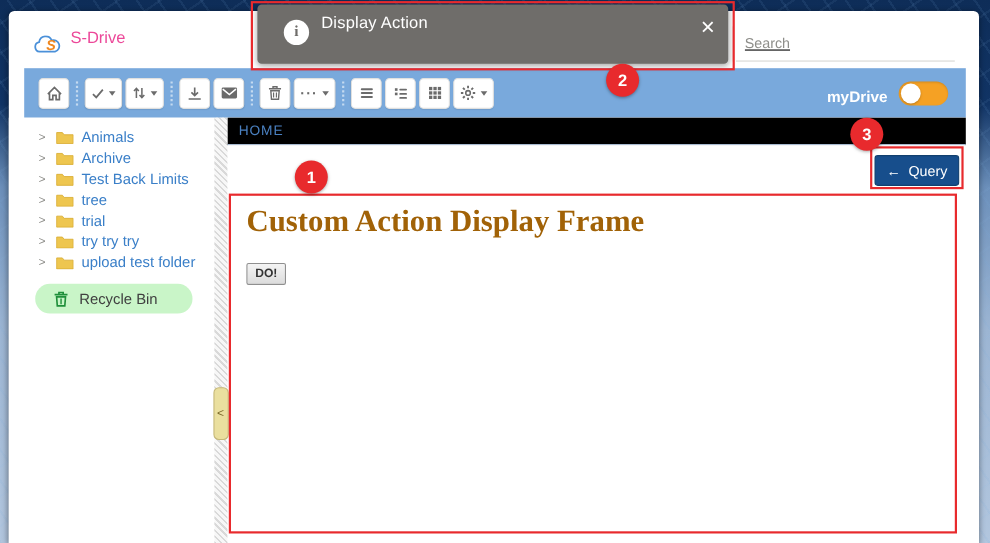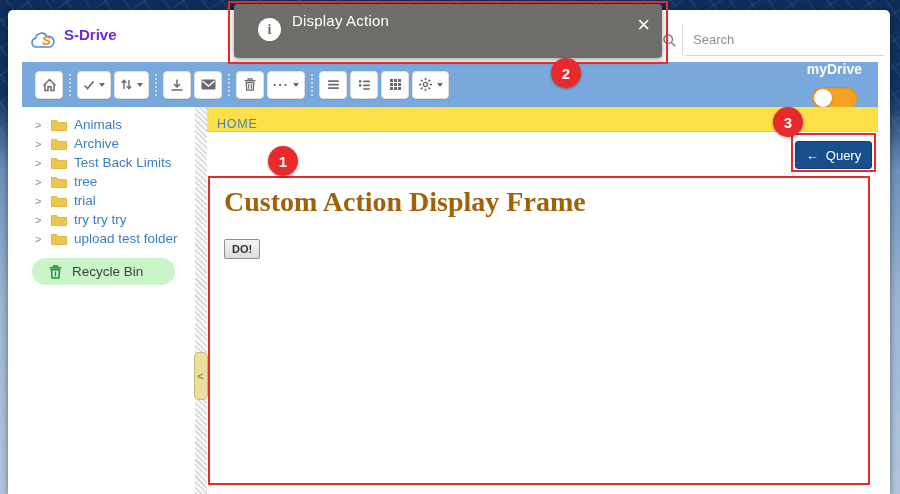--- a/index.html
+++ b/index.html
@@ -20,22 +20,22 @@
     position:absolute; left:8px; top:10px; width:882px; height:484px;
     background:#fff; border-radius:5px 5px 0 0;
     box-shadow:0 1px 6px rgba(0,0,0,.45);
   }
 
   
   .header { position:absolute; left:0; top:0; width:100%; height:52px; }
   .logo { position:absolute; left:22px; top:20px; width:34px; height:24px; }
   .logo svg { position:absolute; left:0; top:2px; }
   .logo .s-letter { position:absolute; left:12px; top:3px; font-size:13px; font-weight:bold; font-style:italic; color:#f0871e; }
-  .app-title { position:absolute; left:56px; top:16px; font-size:15px; color:#6d28d9;font-weight:bold; }
-  .search-wrap { position:absolute; left:648px; top:14px; width:228px; height:32px; display:flex; align-items:center; }
+  .app-title { position:absolute; left:56px; top:16px; font-size:15px; color:#ec4899; }
+  .search-wrap { position:absolute; left:632px; top:14px; width:228px; height:32px; display:flex; align-items:flex-start;text-decoration:underline; }
   .search-wrap .mag { flex:0 0 26px; display:flex; justify-content:center; }
   .search-sep { width:1px; height:32px; background:#ddddda; margin-right:2px; }
   .search-input {
     flex:1; height:32px; border:none; border-bottom:1px solid #d8d8d4; outline:none;
     font-size:13px; color:#3e3e3c; padding:0 8px; font-family:"Liberation Sans",sans-serif;
   }
   .search-input::placeholder { color:#8e8e8a; }
 
   
   .toolbar {
@@ -44,21 +44,21 @@
   }
   .tbtn {
     height:28px; min-width:28px; background:#fff; border:1px solid #e0e0df; border-radius:4px;
     display:flex; align-items:center; justify-content:center; gap:4px; color:#6b6b6b;
     padding:0 5px; cursor:pointer; box-shadow:0 1px 1px rgba(0,0,0,.08);
   }
   .tbtn + .tbtn { margin-left:3px; }
   .tsep { width:2px; height:22px; margin:0 6px; border-left:2px dotted #c4daf0; }
   .caret { width:0; height:0; border-left:3.5px solid transparent; border-right:3.5px solid transparent; border-top:4px solid #6b6b6b; }
   .more-dots { font-size:13px; font-weight:bold; letter-spacing:1px; line-height:10px; }
-  .mydrive { margin-left:auto; display:flex; align-items:center; gap:10px; padding-right:16px;flex-direction:column; }
+  .mydrive { margin-left:auto; display:flex; align-items:flex-end; gap:10px; padding-right:16px; }
   .mydrive-label { color:#fff; font-size:14px; font-weight:bold; }
   .toggle { width:45px; height:22px; border-radius:11px; background:#f5a124; position:relative; cursor:pointer; box-shadow:inset 0 1px 2px rgba(0,0,0,.15); }
   .toggle .knob { position:absolute; left:2px; top:2px; width:18px; height:18px; border-radius:50%; background:#fff; box-shadow:0 1px 2px rgba(0,0,0,.25); }
 
   
   .sidebar { position:absolute; left:0; top:97px; width:187px; height:387px; background:#fff; padding-top:8px; }
   .tree-item { display:flex; align-items:center; height:19px; padding-left:27px; cursor:pointer; }
   .tree-chevron { width:13px; font-size:11px; color:#8a8a86; }
   .tree-item svg { margin:0 7px 0 3px; }
   .tree-label { font-size:13.5px; color:#3a7fc8; white-space:nowrap; }
@@ -76,22 +76,22 @@
   }
   .collapse-handle {
     position:absolute; left:185.5px; top:342px; width:14px; height:48px;
     background:#eadf9e; border:1px solid #c6b878; border-radius:5px;
     display:flex; align-items:center; justify-content:center; cursor:pointer;
     font-size:11px; color:#756424; z-index:3;
   }
 
   .main { position:absolute; left:199px; top:97px; width:671px; height:387px; background:#fff; }
   .breadcrumb-bar {
-    height:25px; background:#fde047; border-bottom:1px solid #bcd0e8;
-    display:flex; align-items:flex-end; padding-left:10px;
+    height:25px; background:#000000; border-bottom:1px solid #bcd0e8;
+    display:flex; align-items:center; padding-left:10px;
   }
   .breadcrumb { font-size:12.5px; color:#4a80c0; letter-spacing:.8px; cursor:pointer; }
   .main-content { position:relative; height:361px; background:#fff; }
 
   .back-btn {
     position:absolute; left:588px; top:9px; width:77px; height:28px;
     background:#174e8c; border:1px solid #12406f; border-radius:3px; color:#fff;
     display:flex; align-items:center; justify-content:center; gap:7px; font-size:13px; cursor:pointer;
   }
   .frame-heading {

